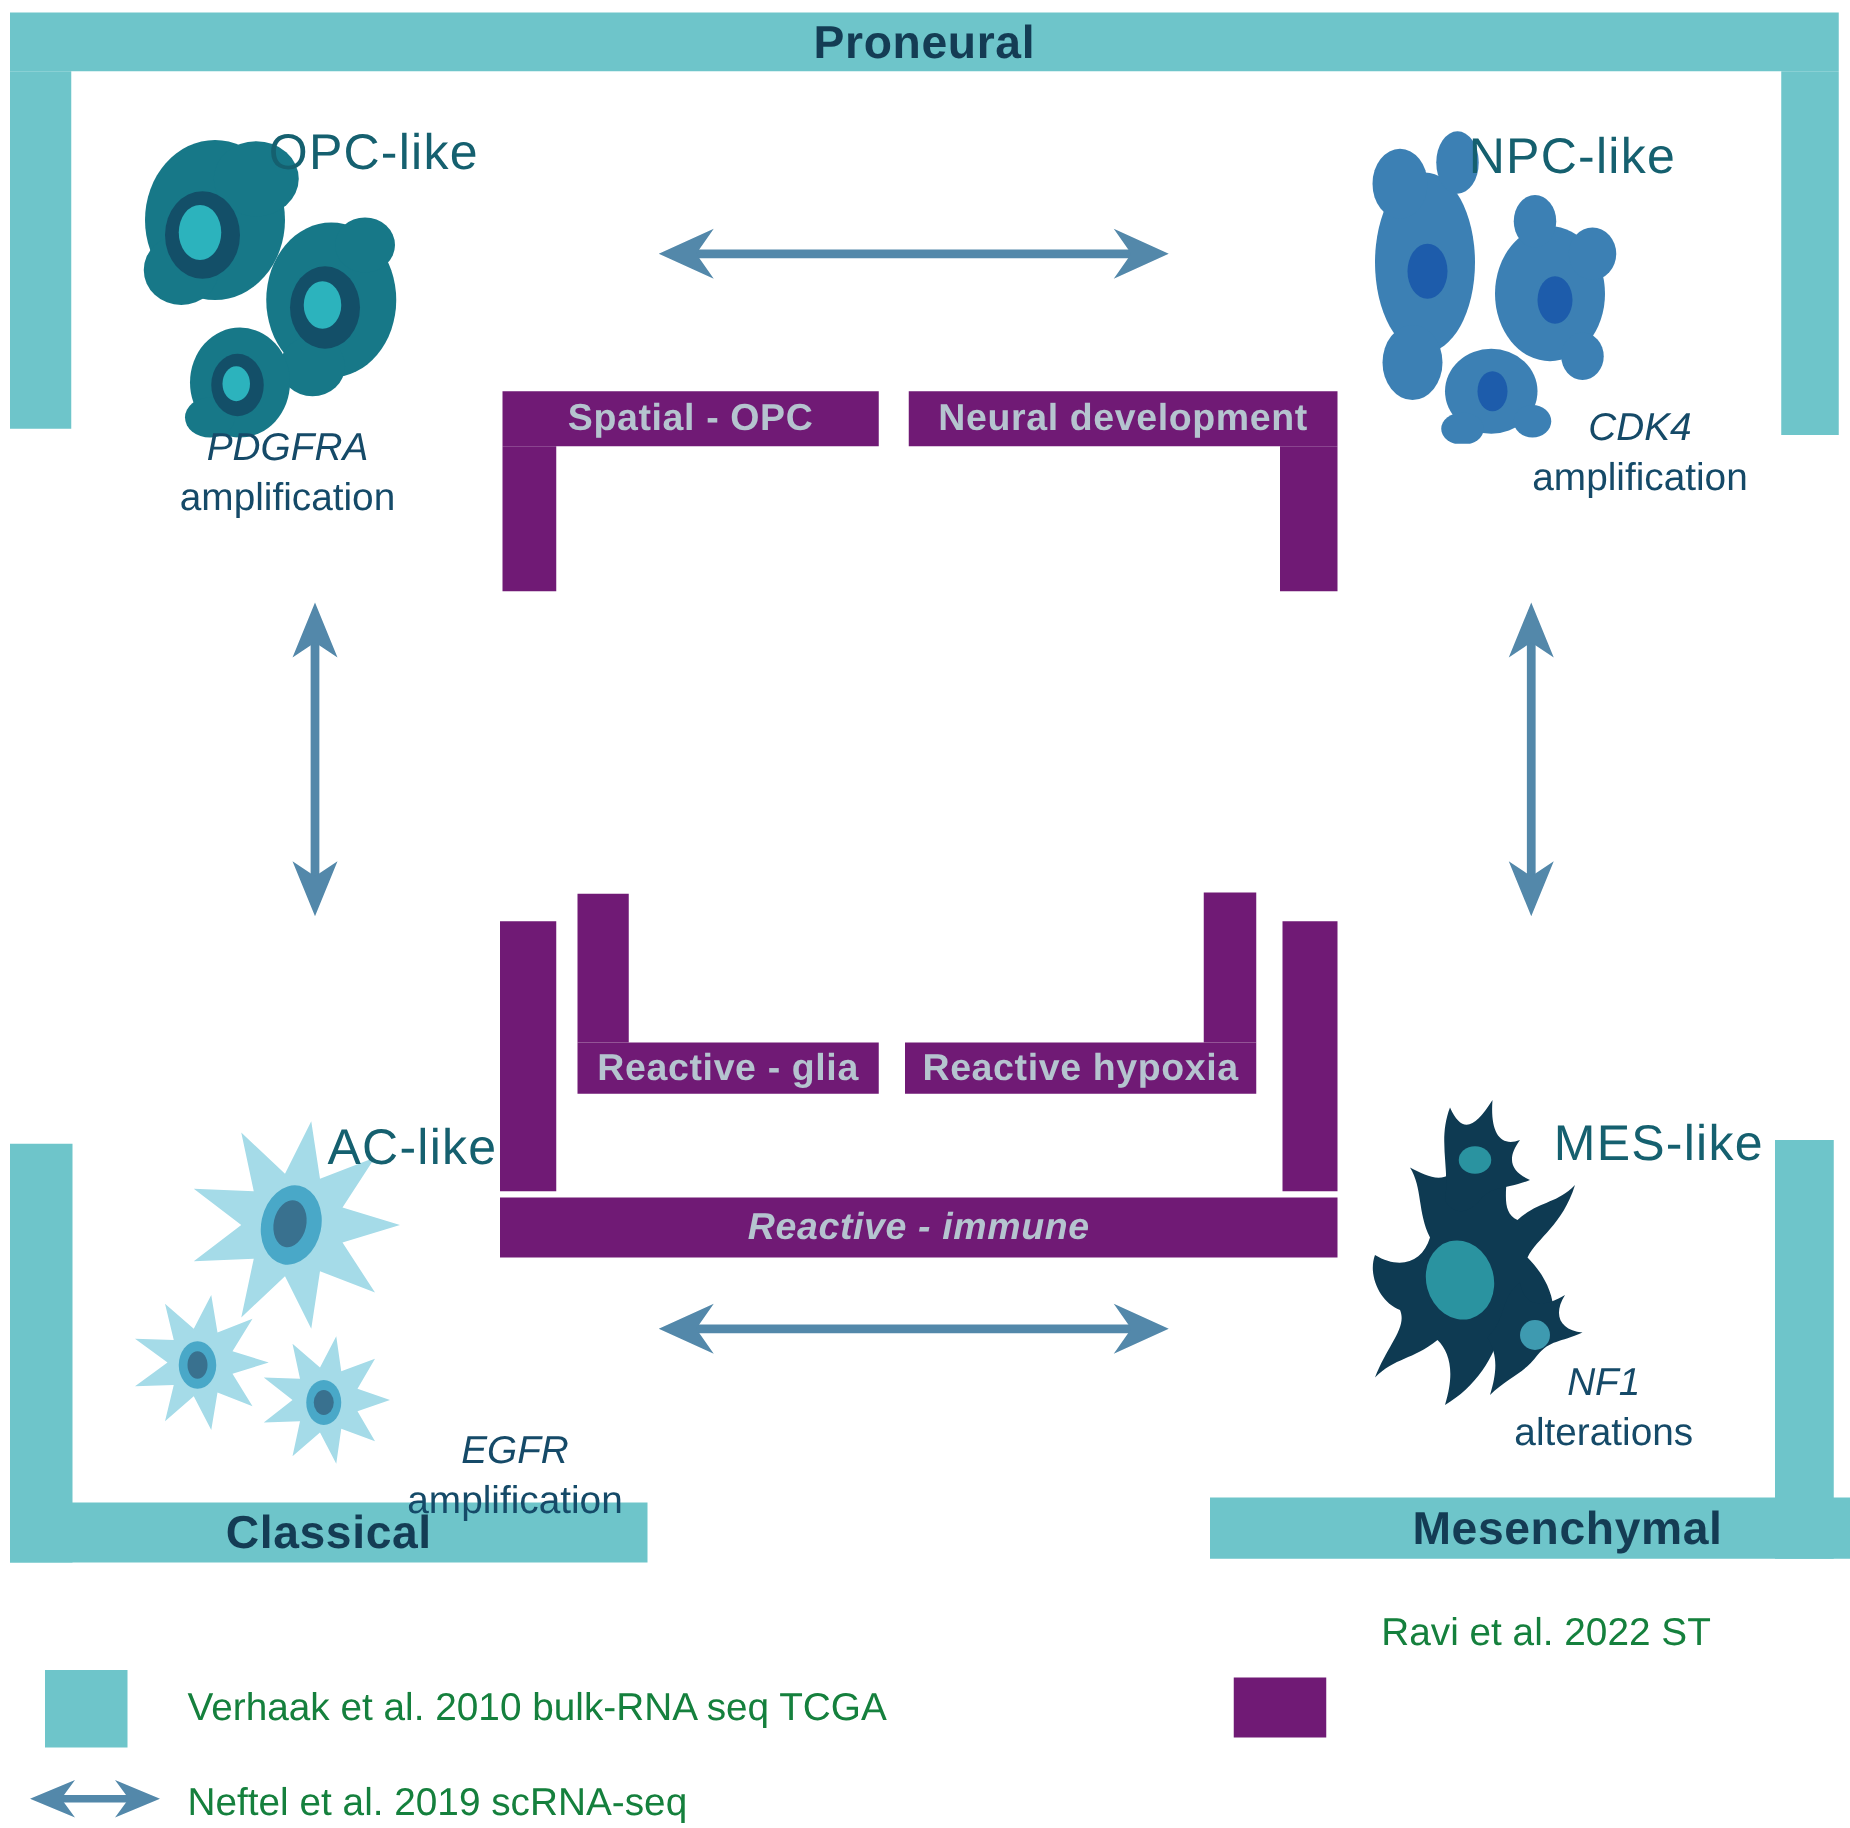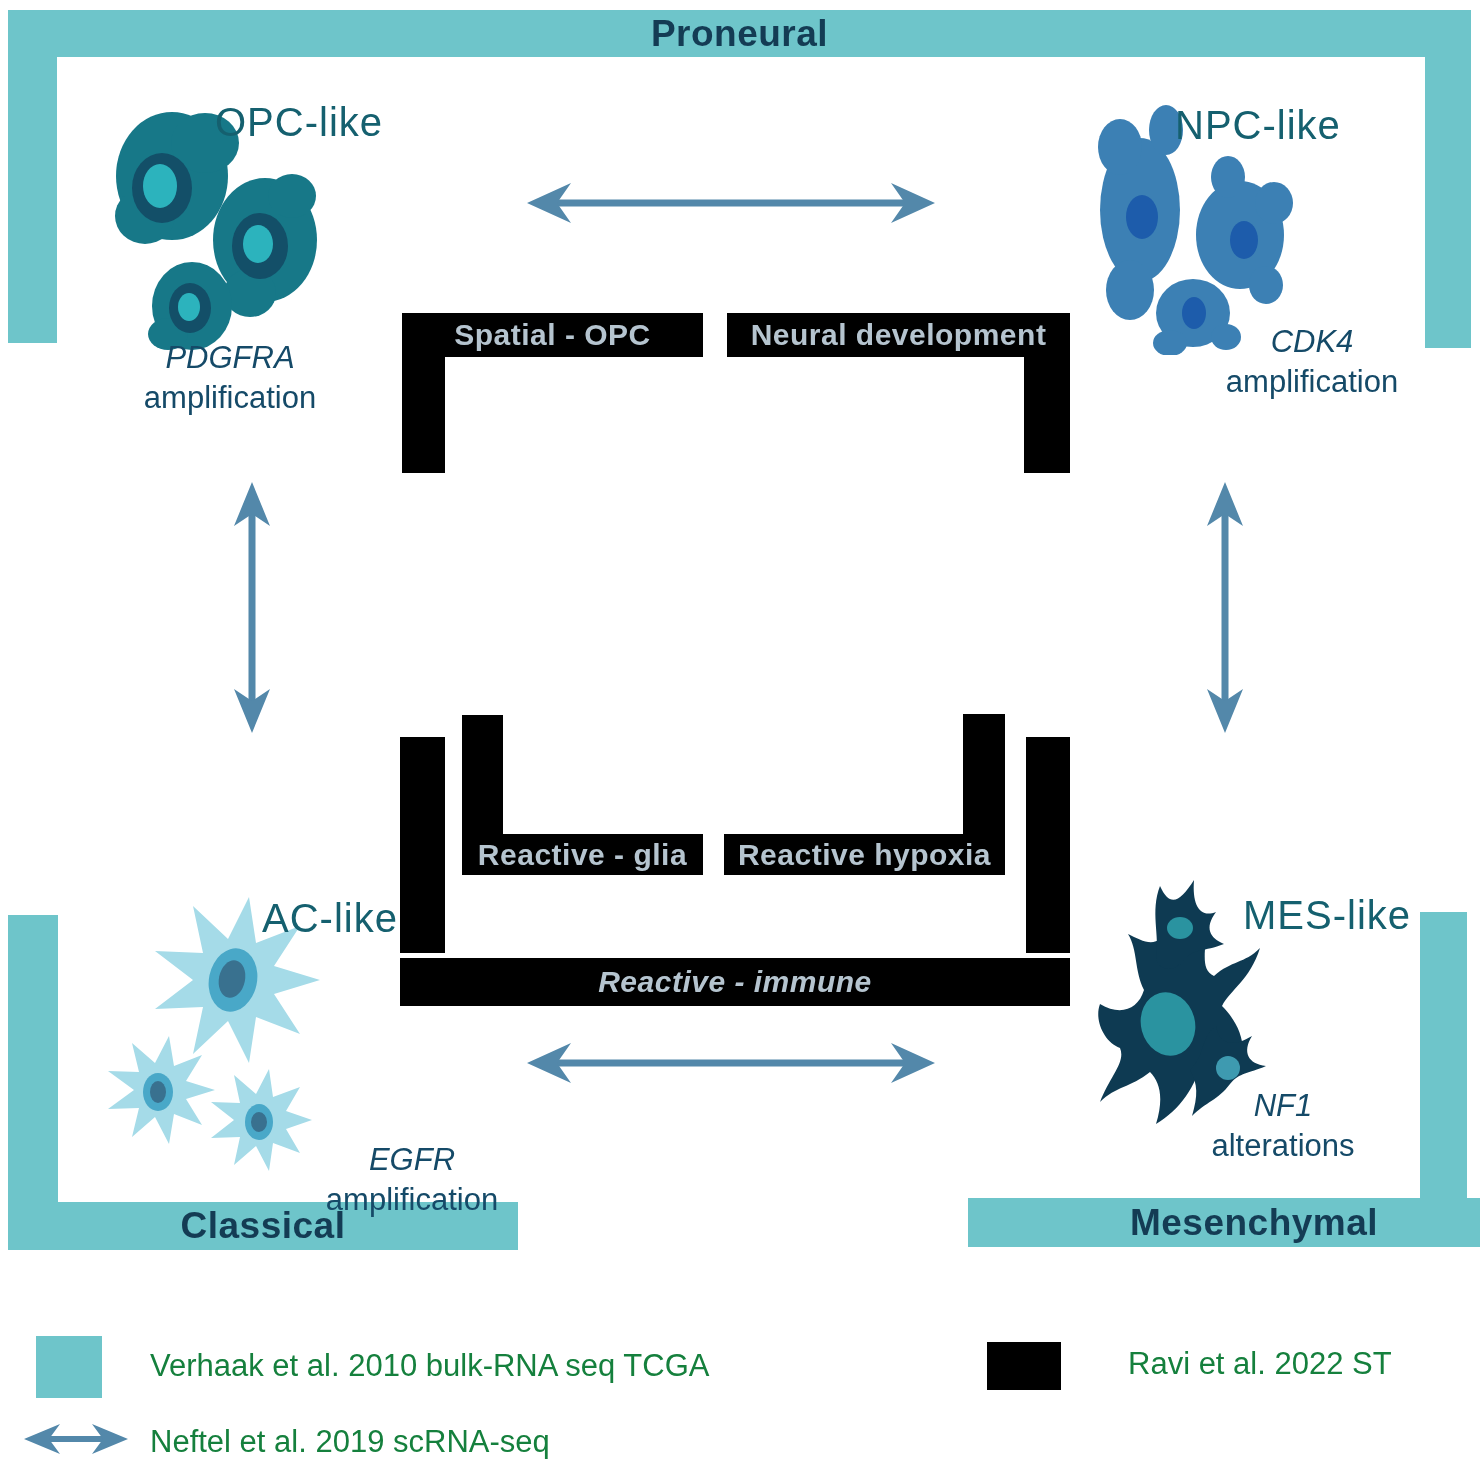--- a/index.html
+++ b/index.html
@@ -8,21 +8,21 @@
     font-family:"Liberation Sans", sans-serif;overflow:hidden;
   }
   .abs{position:absolute;}
   
   .teal{background:#6ec5ca;}
   .band{display:flex;align-items:center;justify-content:center;text-align:right;}
   .band-label{
     color:#143c54;font-weight:700;font-size:37px;letter-spacing:.5px;
   }
   
-  .dblue{background:#000000;}
+  .dblue{background:#701a75;}
   .dbox{display:flex;align-items:center;justify-content:center;}
   .dbox-label{
     color:#b5c4cf;font-weight:600;font-size:30px;letter-spacing:.5px;white-space:nowrap;
   }
   
   .cell-label{
     color:#15606f;font-size:40px;font-weight:400;letter-spacing:1px;white-space:nowrap;
   }
   
   .gene-block{text-align:center;color:#154a68;font-size:31px;line-height:40px;}
@@ -203,21 +203,21 @@
   <div class="abs cell-label" style="left:1243px;top:893px;">MES-like</div>
   <div class="abs gene-block" style="left:1153px;top:1086px;width:260px;">
     <div class="gene-name">NF1</div>
     <div>alterations</div>
   </div>
 
   <div class="abs teal" style="left:36px;top:1336px;width:66px;height:62px;"></div>
   <div class="abs legend-label" style="left:150px;top:1348px;">Verhaak et al. 2010 bulk-RNA seq TCGA</div>
 
   <div class="abs dblue" style="left:987px;top:1342px;width:74px;height:48px;"></div>
-  <div class="abs legend-label" style="left:1105px;top:1346px;margin-left:23px;">Ravi et al. 2022 ST</div>
+  <div class="abs legend-label" style="left:1105px;top:1288px;">Ravi et al. 2022 ST</div>
 
   <div class="abs" style="left:22px;top:1420px;width:108px;height:38px;">
     <svg width="108" height="38" viewBox="0 0 108 38">
       <line x1="20" y1="19" x2="88" y2="19" stroke="#5388aa" stroke-width="6"></line>
       <path d="M2 19 L38 4 L27 19 L38 34 Z" fill="#5388aa"></path>
       <path d="M106 19 L70 4 L81 19 L70 34 Z" fill="#5388aa"></path>
     </svg>
   </div>
   <div class="abs legend-label" style="left:150px;top:1424px;">Neftel et al. 2019 scRNA-seq</div>
 

